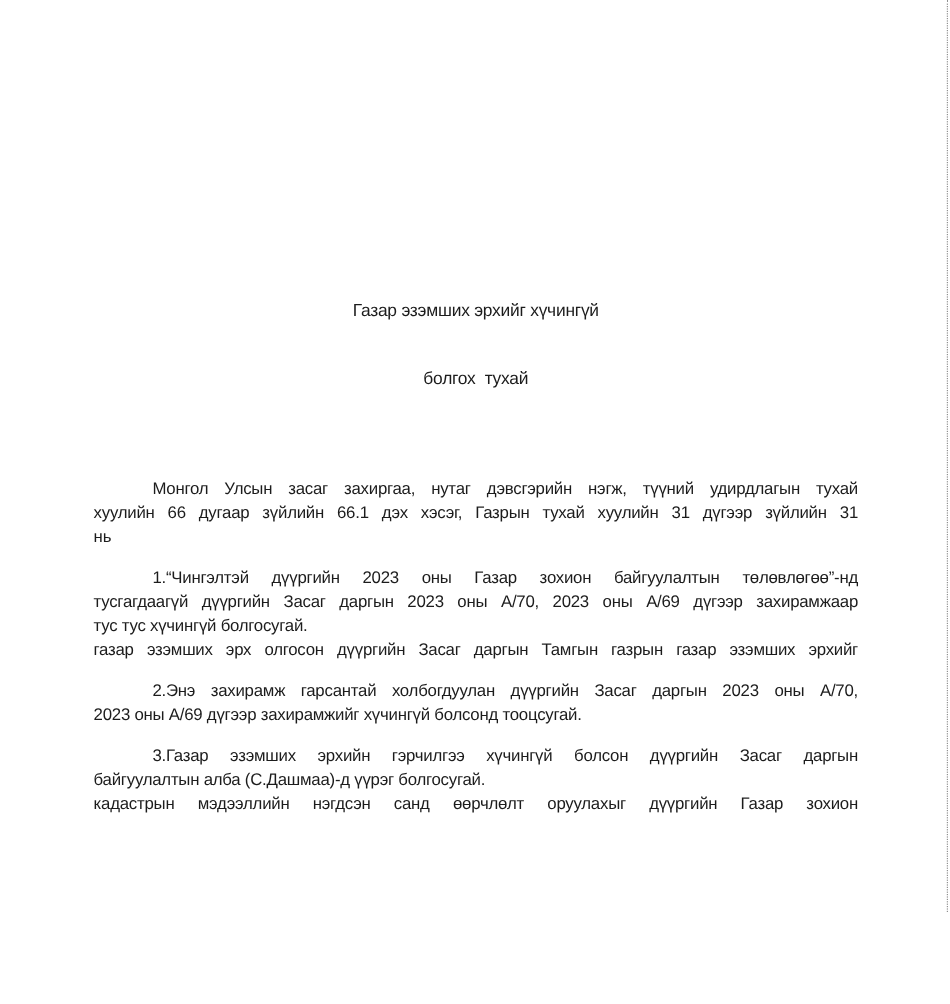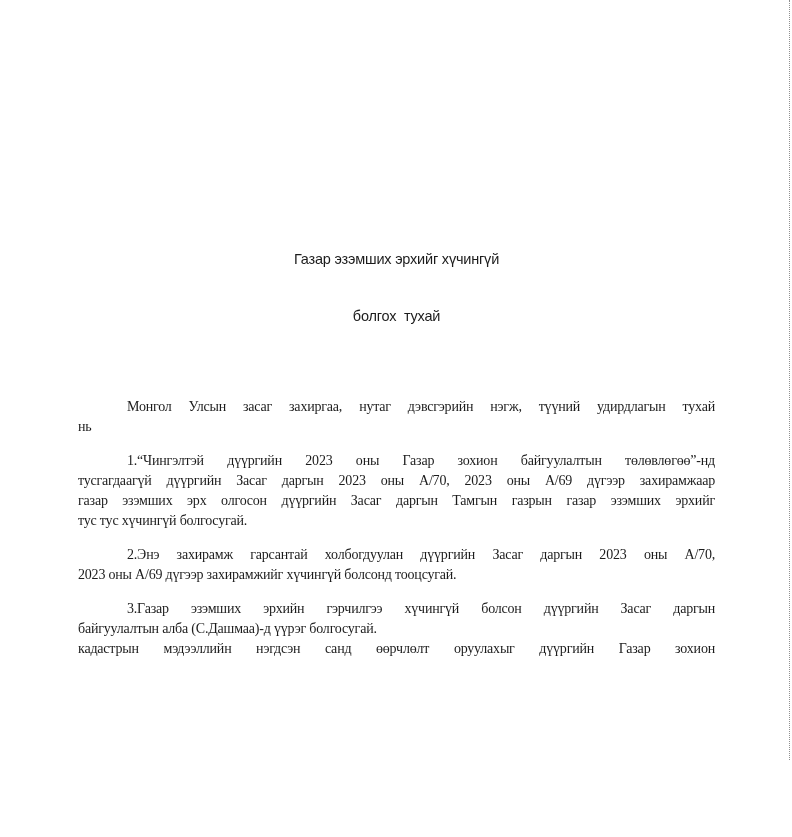--- a/index.html
+++ b/index.html
@@ -29,21 +29,21 @@
     top: 212px;
   }
   .title {
     text-align: center;
     font-size: 14.5px;
     line-height: 19px;
     letter-spacing: -0.2px;
     margin-bottom: 33px;
     white-space: pre-wrap;
   }
-  .para { margin-top: 14px; font-family: Liberation Serif, serif; }
+  .para { margin-top: 14px; }
   .para.first { margin-top: 0; }
   .line {
     font-size: 14px;
     line-height: 20px;
     letter-spacing: -0.2px;
     text-align: justify;
     text-align-last: justify;
     white-space: normal;
   }
   .line.indent { text-indent: 49px; }
@@ -57,28 +57,29 @@
 
   <div class="content">
 
     <div class="title">
       <div>Газар эзэмших эрхийг хүчингүй</div>
       <div>болгох  тухай</div>
     </div>
 
     <div class="para first">
       <div class="line indent">Монгол Улсын засаг захиргаа, нутаг дэвсгэрийн нэгж, түүний удирдлагын тухай</div>
+      <div class="line">хуулийн 66 дугаар зүйлийн 66.1 дэх хэсэг, Газрын тухай хуулийн 31 дүгээр зүйлийн 31</div>
       <div class="line last">нь</div>
     </div>
 
     <div class="para">
       <div class="line indent">1.“Чингэлтэй дүүргийн 2023 оны Газар зохион байгуулалтын төлөвлөгөө”-нд</div>
       <div class="line">тусгагдаагүй дүүргийн Засаг даргын 2023 оны А/70, 2023 оны А/69 дүгээр захирамжаар</div>
+      <div class="line last">тус тус хүчингүй болгосугай.</div>
       <div class="line">газар эзэмших эрх олгосон дүүргийн Засаг даргын Тамгын газрын газар эзэмших эрхийг</div>
-      <div class="line last">тус тус хүчингүй болгосугай.</div>
     </div>
 
     <div class="para">
       <div class="line indent">2.Энэ захирамж гарсантай холбогдуулан дүүргийн Засаг даргын 2023 оны А/70,</div>
       <div class="line last">2023 оны А/69 дүгээр захирамжийг хүчингүй болсонд тооцсугай.</div>
     </div>
 
     <div class="para">
       <div class="line indent">3.Газар эзэмших эрхийн гэрчилгээ хүчингүй болсон дүүргийн Засаг даргын</div>
       <div class="line last">байгуулалтын алба (С.Дашмаа)-д үүрэг болгосугай.</div>

